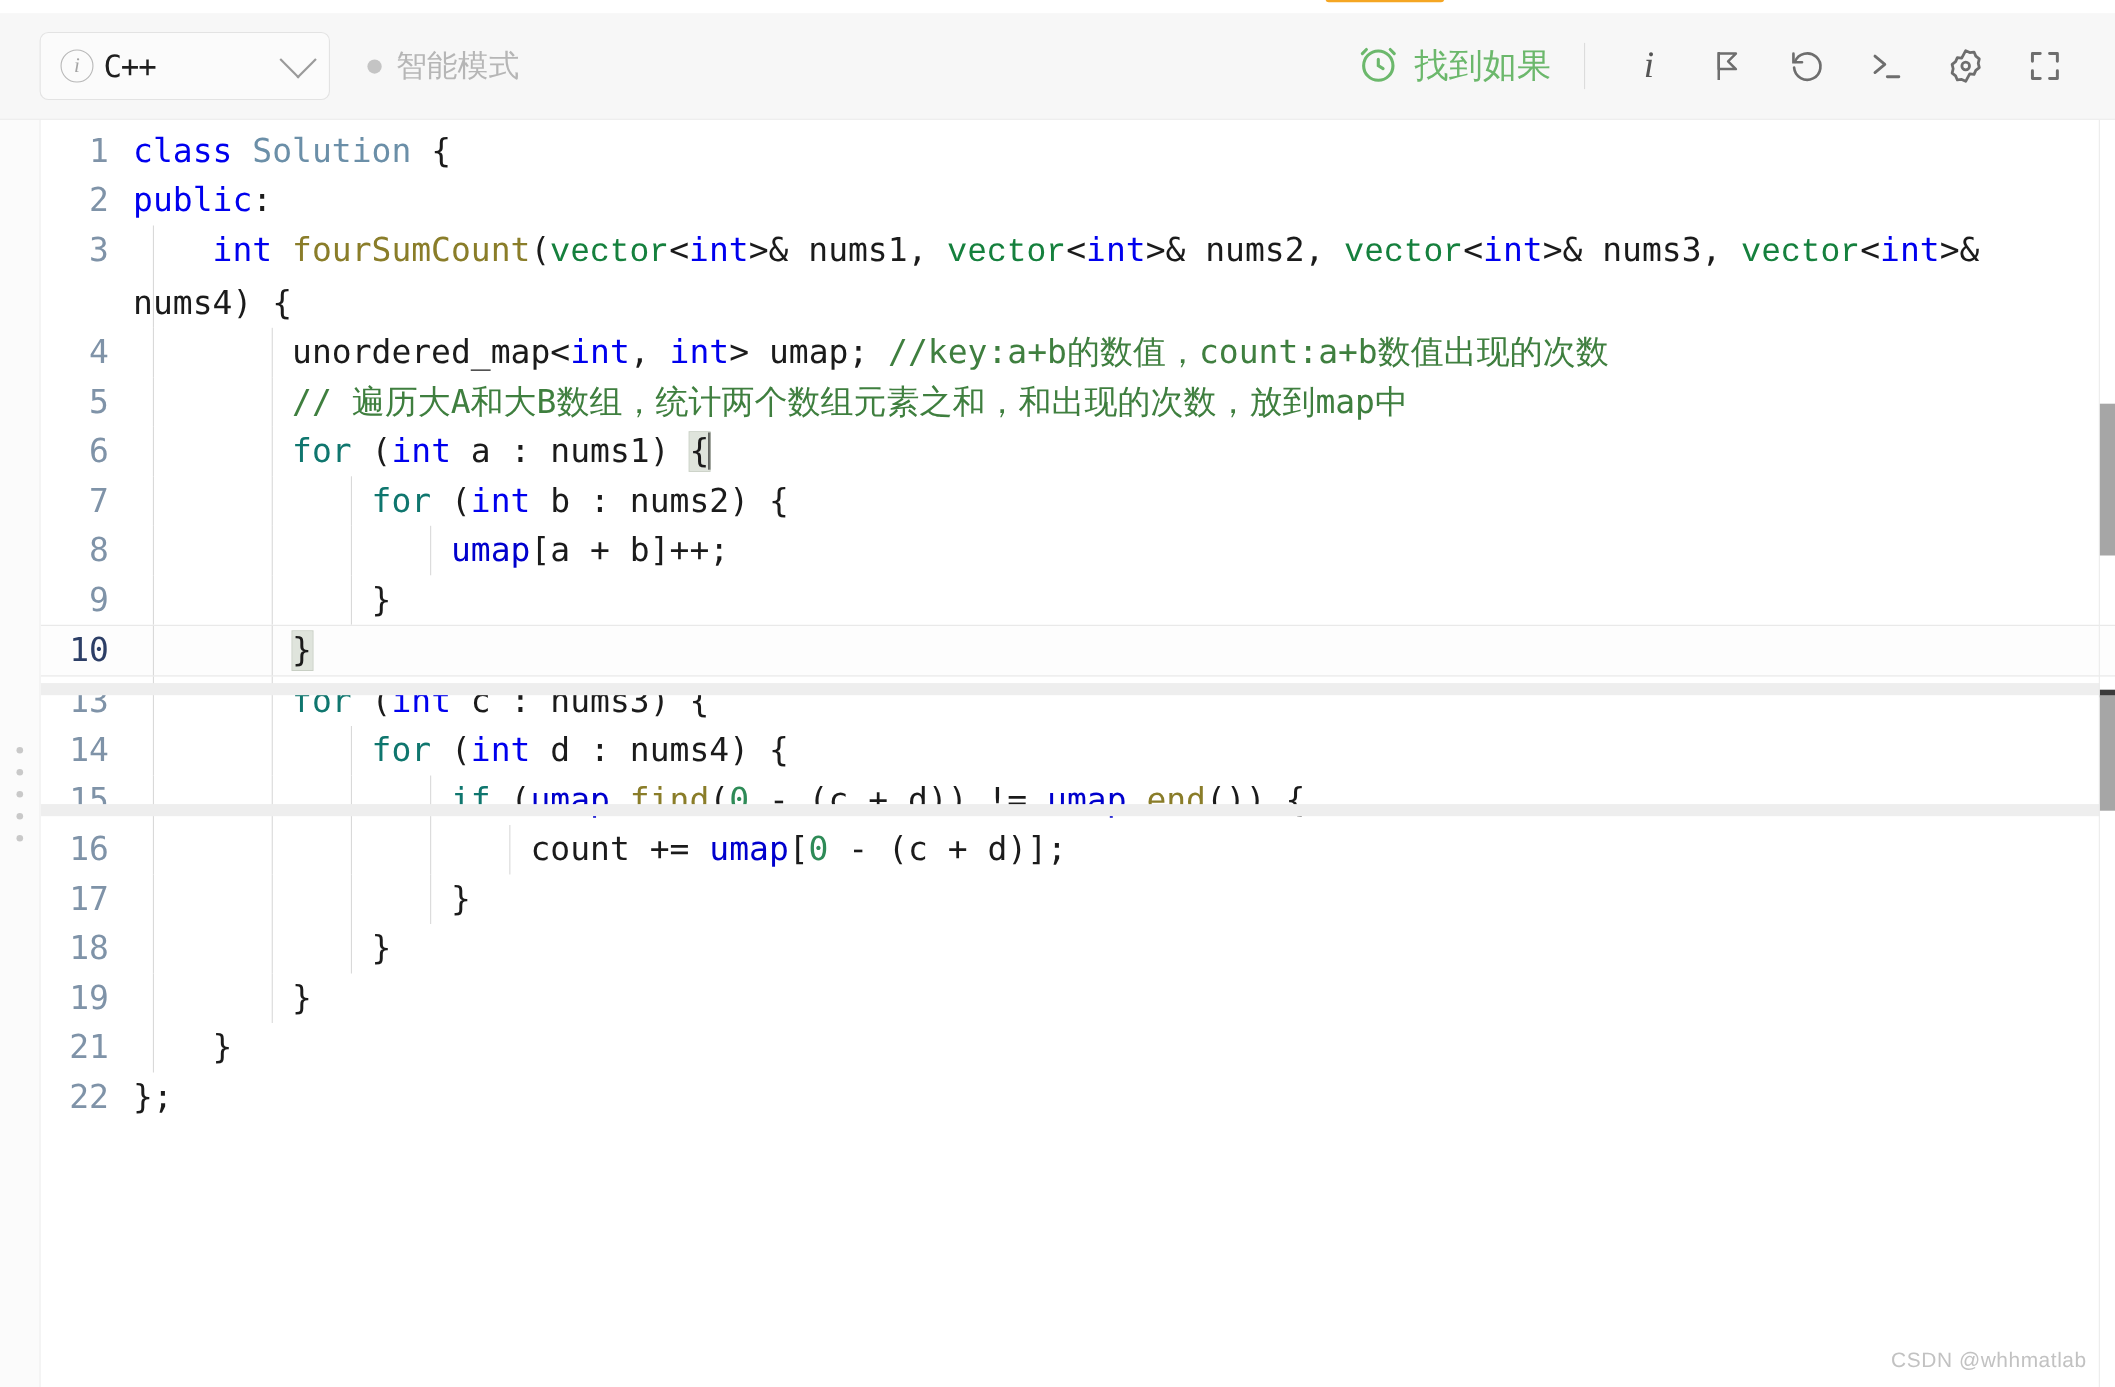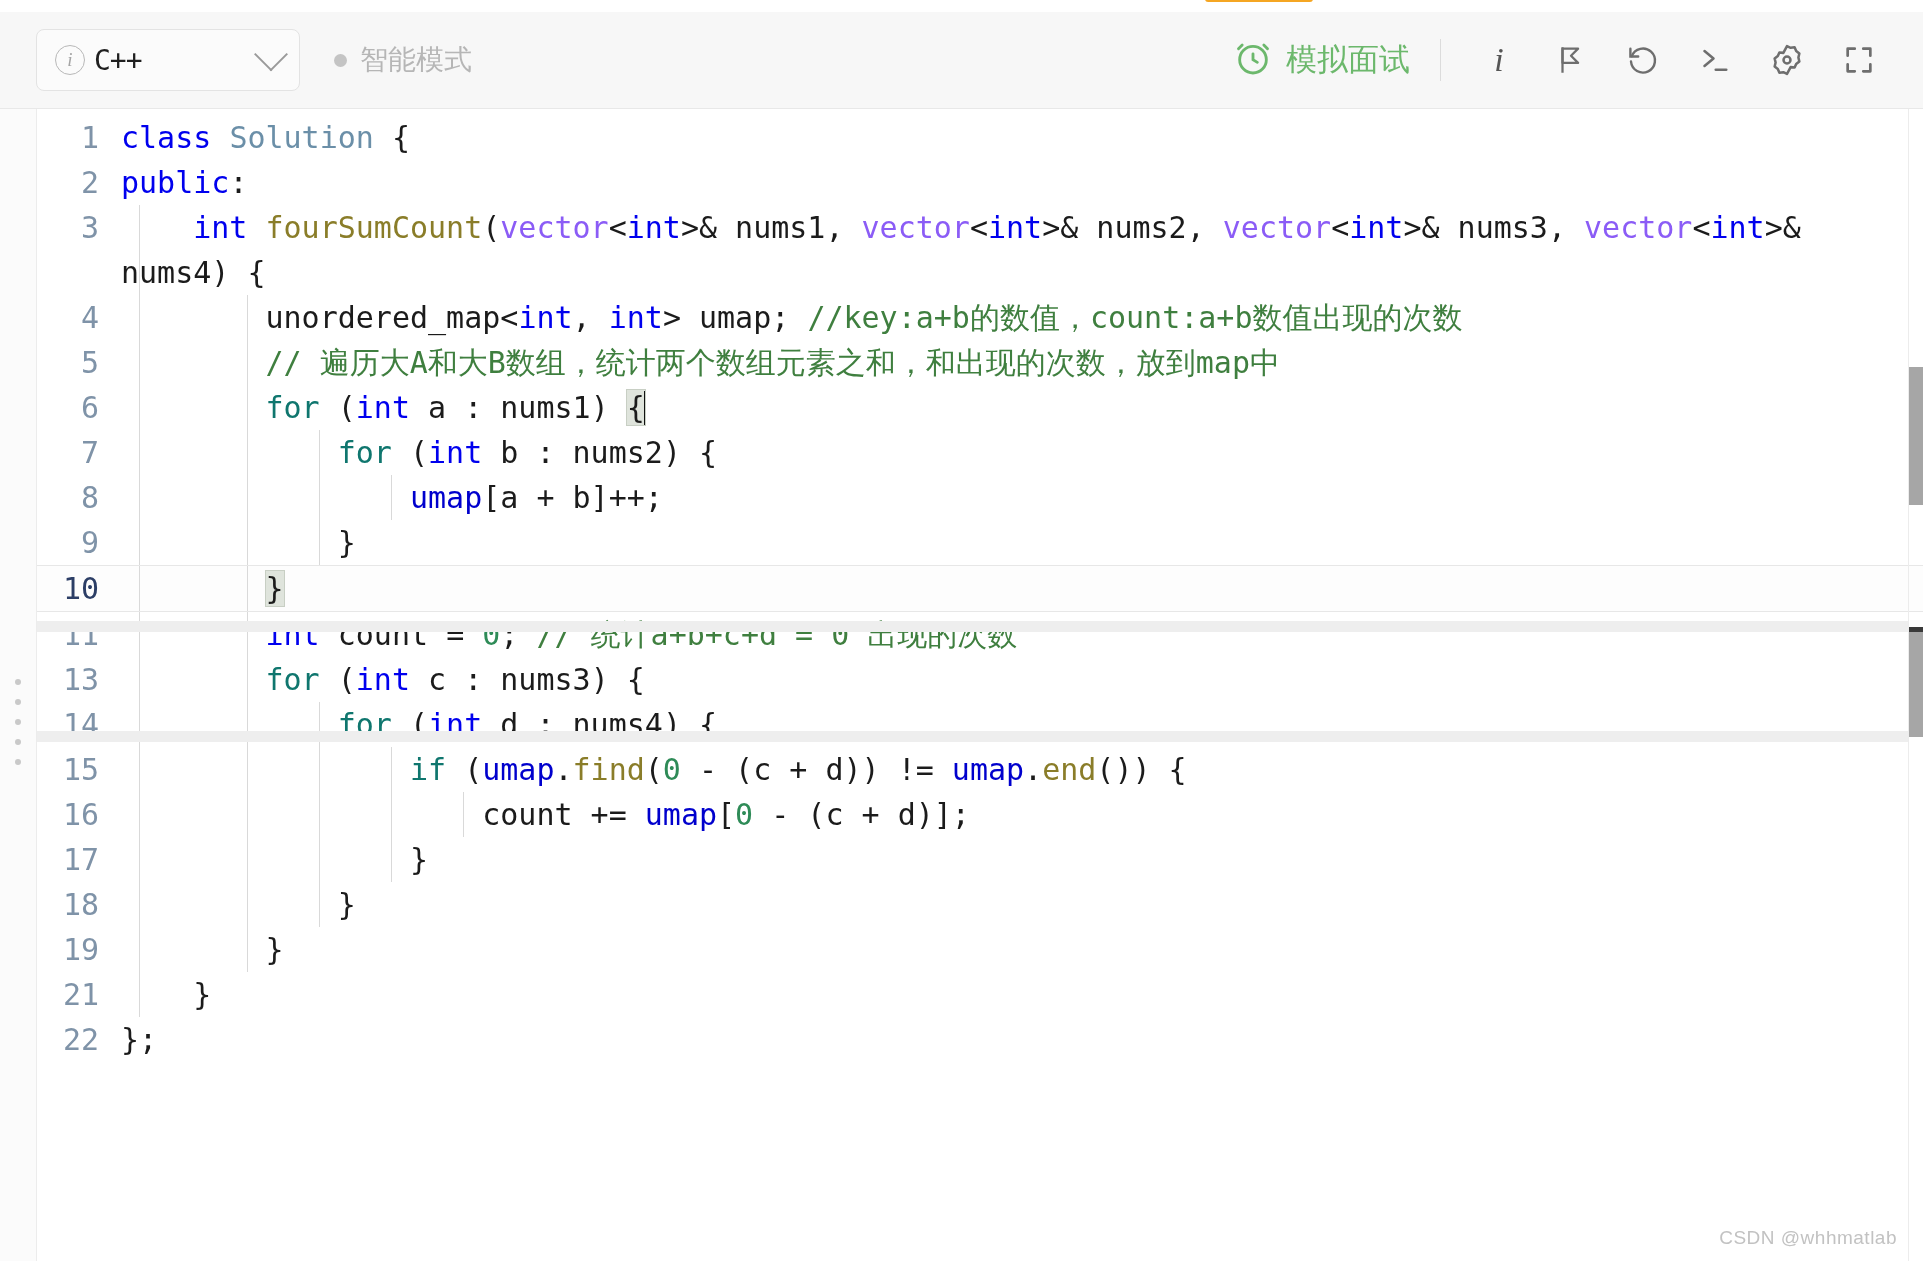--- a/index.html
+++ b/index.html
@@ -233,21 +233,21 @@
     bottom: 0;
     width: 1px;
     background: #d9d9d9;
   }
 
   
   .kw   { color: #0000ee; }        
   .kw2  { color: #0f766e; }        
   .typ  { color: #6b8fa8; }        
   .fn   { color: #8a7d29; }        
-  .cls  { color: #8b5cf6; }        
+  .cls  { color: #15803d; font-family: Liberation Mono, monospace; }        
   .num  { color: #2e8b57; }        
   .cmt  { color: #3f7f3f; }
   .var  { color: #0000cd; }        
   .op   { color: #1b1b1b; }
   .brace-hl {
     background: #dfe4dc;
     outline: 1px solid #c8cfc4;
   }
   .caret {
     display: inline-block;
@@ -335,21 +335,21 @@
   <div class="toolbar-right">
 
     <div class="mock-btn">
       <span>
         <svg width="40" height="40" viewBox="0 0 24 24" fill="none" stroke="#6cb86c" stroke-width="1.7" stroke-linecap="round">
           <circle cx="12" cy="13" r="8"></circle>
           <path d="M12 9.5V13l2.6 1.6"></path>
           <path d="M5.5 4.2 3.3 6.4M18.5 4.2l2.2 2.2"></path>
         </svg>
       </span>
-      <span class="label">模拟面试</span>
+      <span class="label">找到如果</span>
     </div>
 
     <div class="vdiv"></div>
 
     <div class="ticon info-i">i</div>
 
     <div class="ticon">
       <svg width="34" height="34" viewBox="0 0 24 24" fill="none" stroke="#6e6e6e" stroke-width="1.6" stroke-linejoin="round">
         <path d="M6 3v18"></path>
         <path d="M6 4h11l-5 5 5 5H6z"></path>
@@ -447,24 +447,20 @@
       <div class="row">
         <div class="ln">9</div>
         <div class="code"><span class="ig" style="left:18px"></span><span class="ig" style="left:126px"></span><span class="ig" style="left:198px"></span>            <span class="op">}</span></div>
       </div>
 
       <div class="row active">
         <div class="ln">10</div>
         <div class="code"><span class="ig" style="left:18px"></span><span class="ig" style="left:126px"></span>        <span class="brace-hl">}</span></div>
       </div>
 
-      <div class="row">
-        <div class="ln">11</div>
-        <div class="code"><span class="ig" style="left:18px"></span><span class="ig" style="left:126px"></span>        <span class="kw">int</span> count <span class="op">=</span> <span class="num">0</span><span class="op">;</span> <span class="cmt">// 统计a+b+c+d = 0 出现的次数</span></div>
-      </div>
 
 
       <div class="row">
         <div class="ln">13</div>
         <div class="code"><span class="ig" style="left:18px"></span><span class="ig" style="left:126px"></span>        <span class="kw2">for</span> <span class="op">(</span><span class="kw">int</span> c <span class="op">:</span> nums3<span class="op">) {</span></div>
       </div>
 
       <div class="row">
         <div class="ln">14</div>
         <div class="code"><span class="ig" style="left:18px"></span><span class="ig" style="left:126px"></span><span class="ig" style="left:198px"></span>            <span class="kw2">for</span> <span class="op">(</span><span class="kw">int</span> d <span class="op">:</span> nums4<span class="op">) {</span></div>

